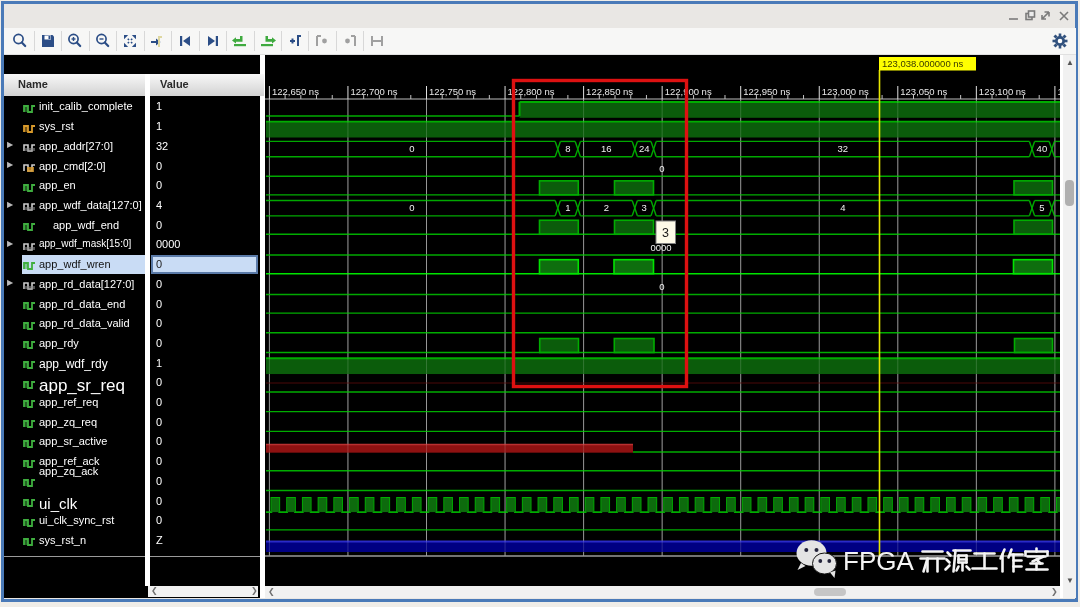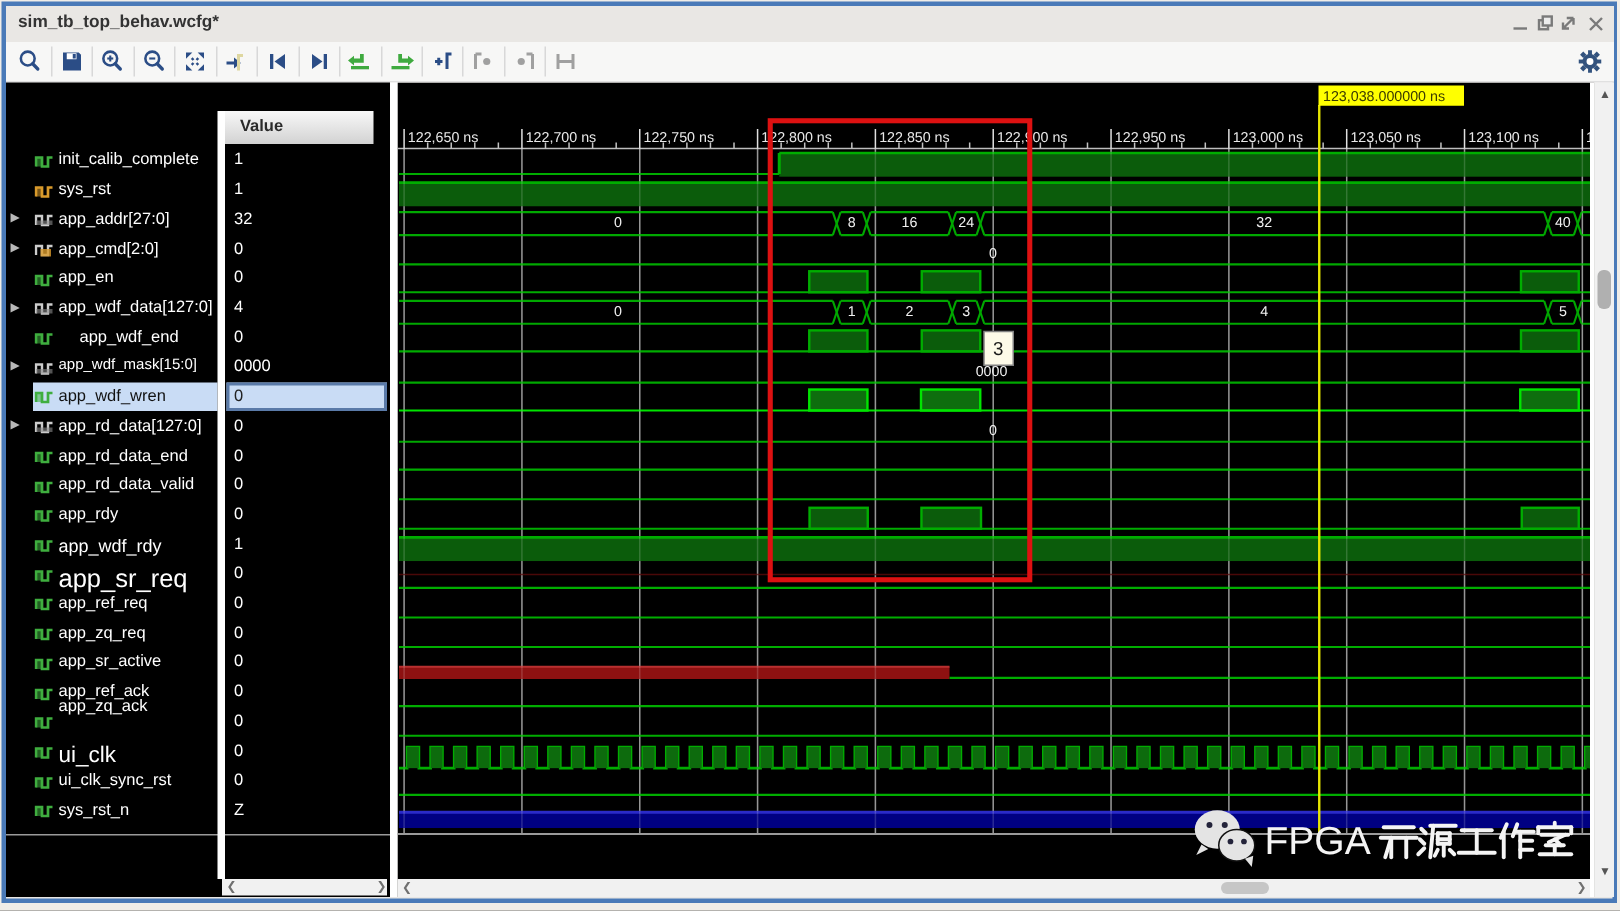--- a/index.html
+++ b/index.html
@@ -2,23 +2,20 @@
 <html><head><meta charset="utf-8">
 <style>
 * {margin:0;padding:0;box-sizing:border-box}
 body {width:1080px;height:607px;overflow:hidden;font-family:"Liberation Sans", sans-serif;background:#f0ede8}
 #win {position:absolute;left:0;top:0;width:1080px;height:607px;background:#f0ede8}
 #frame {position:absolute;left:1px;top:1px;width:1077px;height:601px;background:#e9e7e4;border:3px solid #4a7ab8}
 </style></head>
 <body>
 <div id="win">
 <div id="frame"></div>
-<div style="position:absolute;left:4px;top:4px;width:1072px;height:24px;background:#e9e7e4">
-  <span style="position:absolute;left:8px;top:5px;font-size:11.5px;font-weight:bold;color:#333">sim_tb_top_behav.wcfg*</span>
-</div>
 <svg width="62" height="12" viewBox="0 0 62 12" style="position:absolute;left:1008px;top:10px">
       <g stroke="#7a7a7a" stroke-width="1.6" fill="none">
         <line x1="1" y1="9" x2="10" y2="9"></line>
         <rect x="18" y="3.5" width="6" height="6"></rect>
         <rect x="20.5" y="1" width="6" height="6" fill="#ececec"></rect>
         <path d="M34 9 L41 2 M41 2 h-4.5 M41 2 v4.5 M34 5 v4 h4"></path>
         <path d="M52 2 L60 10 M60 2 L52 10"></path>
       </g>
     </svg>
 <div style="position:absolute;left:4px;top:28px;width:1072px;height:27px;background:#f7f7f6;border-bottom:1px solid #e0e0e0"></div>
@@ -118,22 +115,25 @@
         <rect x="11" y="2" width="3" height="3" transform="rotate(45 12.5 3.5)"></rect>
         <rect x="2" y="11" width="3" height="3" transform="rotate(45 3.5 12.5)"></rect>
         <rect x="11" y="11" width="3" height="3" transform="rotate(45 12.5 12.5)"></rect>
       </g>
       <circle cx="8" cy="8" r="2.3" fill="#fff"></circle>
     </svg>
 
 <div style="position:absolute;left:4px;top:55px;width:256px;height:543px;background:#000"></div>
 <div style="position:absolute;left:260px;top:55px;width:5px;height:543px;background:#fff"></div>
 
+<div style="position:absolute;left:4px;top:74px;width:141px;height:22px;background:linear-gradient(#f8f8f8,#d2d2d2)">
+  <span style="position:absolute;left:14px;top:4px;font-size:11px;font-weight:bold;color:#2a2a2a">Name</span>
+</div>
 <div style="position:absolute;left:145px;top:74px;width:5px;height:512px;background:#fff;z-index:3"></div>
-<div style="position:absolute;left:150px;top:74px;width:99px;height:22px;background:linear-gradient(#f8f8f8,#d2d2d2)">
+<div style="position:absolute;left:150px;top:74px;width:114px;height:22px;background:linear-gradient(#f8f8f8,#d2d2d2)">
   <span style="position:absolute;left:10px;top:4px;font-size:11px;font-weight:bold;color:#2a2a2a">Value</span>
 </div>
 
 <span style="position:absolute;left:23px;top:100.8px"><svg width="13" height="12" viewBox="0 0 13 12">
         <path d="M1 9 V3 H5 V9 H9 V3 H12" stroke="#3fae3f" stroke-width="1.8" fill="none"></path>
         <rect x="1" y="3" width="4" height="6" fill="#3fae3f" opacity="0.55"></rect>
       </svg></span>
 <span style="position:absolute;left:39px;top:100.39999999999999px;font-size:11px;color:#fff">init_calib_complete</span>
 <span style="position:absolute;left:156px;top:100.39999999999999px;font-size:11px;color:#fff">1</span>
 <span style="position:absolute;left:23px;top:120.51px"><svg width="13" height="12" viewBox="0 0 13 12">

